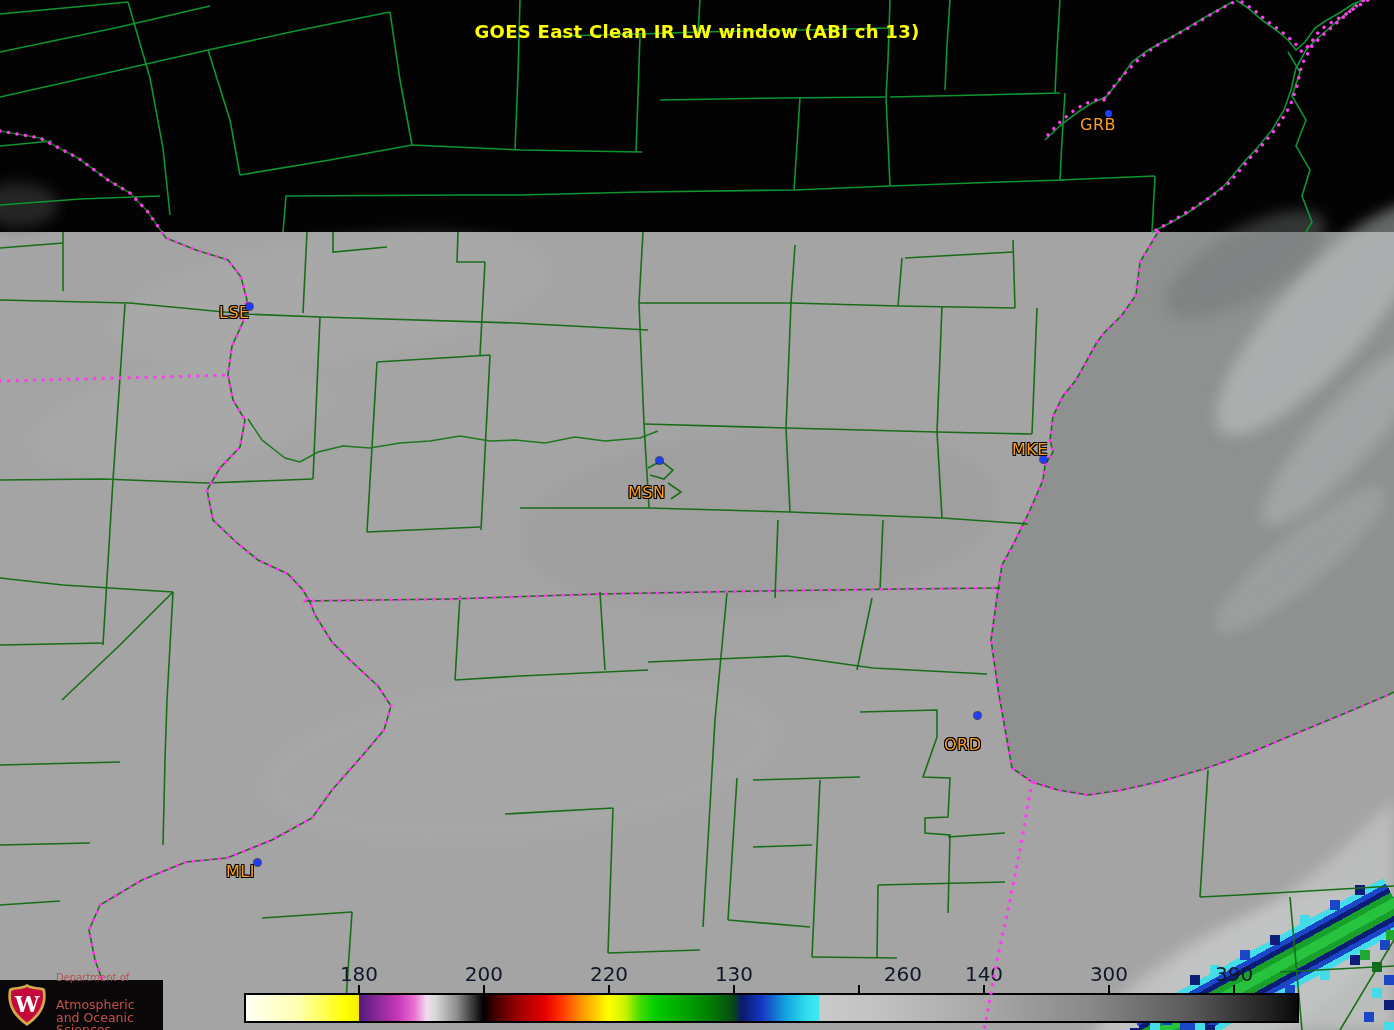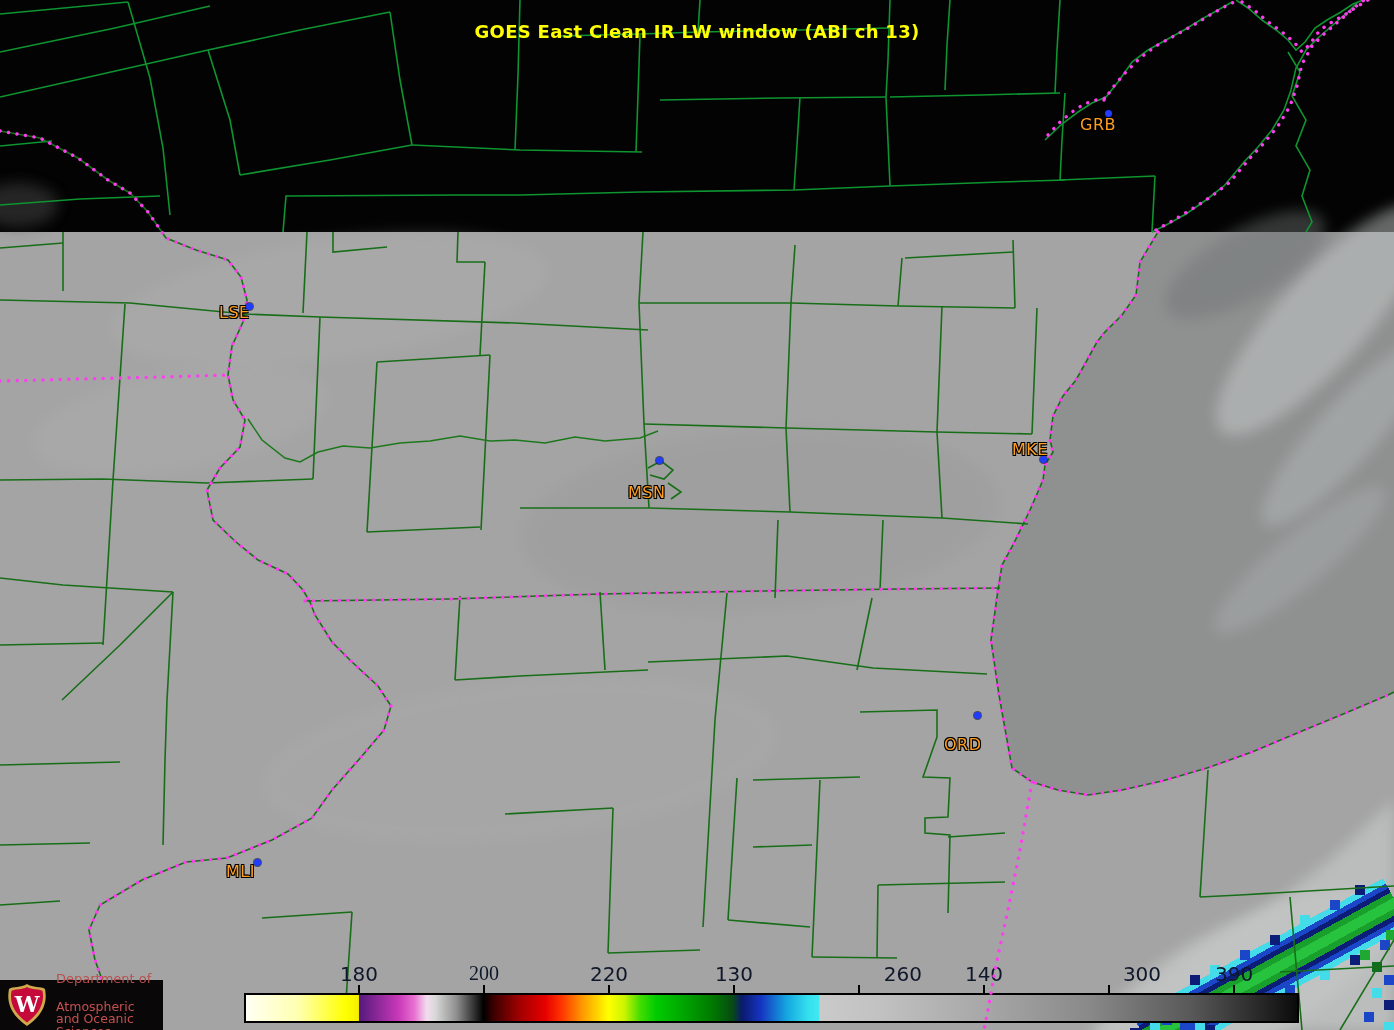--- a/index.html
+++ b/index.html
@@ -18,21 +18,21 @@
     text-shadow:-1px -1px 0 #000,1px -1px 0 #000,-1px 1px 0 #000,1px 1px 0 #000,0 1px 0 #000,0 -1px 0 #000;
     letter-spacing:.5px;
   }
   .station-dot{position:absolute;width:7px;height:7px;border-radius:50%;background:#1f3cff;box-shadow:0 0 0 1px rgba(0,0,40,.55);}
   #colorbar{position:absolute;border:2px solid #000;}
   .cb-tick{position:absolute;width:2px;height:8px;background:#000;}
   .cb-label{position:absolute;color:#0f172a;font-size:20px;transform:translateX(-50%);white-space:nowrap;}
   #logo{position:absolute;left:0;top:980px;width:163px;height:50px;background:#0a0709;display:flex;align-items:center;}
   #crest{position:relative;width:42px;height:44px;margin-left:6px;flex:0 0 auto;}
   #logo-text{margin-left:8px;color:#c5504e;line-height:1;}
-  #logo-dept{font-size:13px;margin-bottom:16px;color:#b8504e;}
+  #logo-dept{font-size:10px;margin-bottom:16px;color:#b8504e;}
   #logo-line1,#logo-line2{font-size:12.5px;font-weight:500;}
 </style>
 </head>
 <body>
 
 <div id="stage">
 
   <div id="space-region"></div>
 
   <svg id="base-svg" width="1394" height="1030">
@@ -189,31 +189,31 @@
       <polyline points="0,131 40,138 78,158 108,180 130,193 148,212 166,238 196,250 228,260 241,277 247,300 243,322 232,346 228,375 233,400 245,420 240,447 220,468 207,490 213,520 236,542 258,560 288,574 303,590 310,602 315,615 332,642 352,662 378,686 391,706 384,730 362,756 332,790 312,818 272,840 227,858 186,862 142,880 100,905 89,930 95,960 104,985 108,1008 104,1030" fill="none" stroke="#186e18" stroke-width="1.6"></polyline>
       <polyline points="305,601 450,599 600,594 760,591 900,589 1000,588" fill="none" stroke="#186e18" stroke-width="1.6"></polyline>
       <polyline points="1158,232 1140,262 1136,295 1122,315 1104,333 1097,342 1086,362 1076,380 1063,396 1053,416 1050,440 1053,452 1045,465 1043,480 1030,510 1013,545 1002,565 998,590 991,640 999,695 1012,768 1032,782 1058,790 1088,795 1122,790 1162,781 1207,768 1252,752 1302,731 1348,712 1388,695 1394,692" fill="none" stroke="#186e18" stroke-width="1.6"></polyline>
     </svg>
 
   <div id="colorbar" style="left: 244px; top: 993px; width: 1051px; height: 26px; background: linear-gradient(to right, rgb(255, 255, 244) 0%, rgb(255, 255, 176) 5%, rgb(255, 255, 0) 9.5%, rgb(245, 239, 0) 10.7%, rgb(85, 26, 124) 10.8%, rgb(138, 40, 152) 12.5%, rgb(200, 56, 184) 14.5%, rgb(232, 111, 208) 16%, rgb(242, 220, 238) 17.2%, rgb(216, 216, 216) 18%, rgb(144, 144, 144) 20%, rgb(0, 0, 0) 22.6%, rgb(58, 0, 0) 23.5%, rgb(160, 0, 0) 26%, rgb(232, 0, 0) 28.5%, rgb(255, 51, 0) 30%, rgb(255, 153, 0) 32%, rgb(255, 255, 0) 34.5%, rgb(204, 244, 0) 36%, rgb(68, 221, 0) 37.5%, rgb(0, 204, 0) 39%, rgb(0, 160, 0) 42%, rgb(0, 119, 0) 44.5%, rgb(7, 74, 20) 46.3%, rgb(10, 26, 110) 47.2%, rgb(21, 53, 192) 49%, rgb(21, 168, 224) 51.5%, rgb(53, 224, 238) 53.5%, rgb(64, 232, 240) 54.5%, rgb(202, 202, 202) 54.6%, rgb(194, 194, 194) 60%, rgb(168, 168, 168) 70%, rgb(138, 138, 138) 80%, rgb(88, 88, 88) 90%, rgb(36, 36, 36) 97%, rgb(10, 10, 10) 100%);"></div>
   <div id="cb-annotations">
       <div class="cb-tick" style="left: 357.983px; top: 985px;"></div>
       <div class="cb-label" style="left: 358.983px; top: 962px;">180</div>
       <div class="cb-tick" style="left: 482.946px; top: 985px;"></div>
-      <div class="cb-label" style="left: 483.946px; top: 962px; font-family: Liberation Serif, serif;">200</div>
+      <div class="cb-label" style="left: 483.946px; top: 962px;">200</div>
       <div class="cb-tick" style="left: 608.015px; top: 985px;"></div>
       <div class="cb-label" style="left: 609.015px; top: 962px;">220</div>
       <div class="cb-tick" style="left: 732.979px; top: 985px;"></div>
       <div class="cb-label" style="left: 733.979px; top: 962px;">130</div>
       <div class="cb-tick" style="left: 857.943px; top: 985px;"></div>
       <div class="cb-label" style="left: 858.943px; top: 962px; margin-left: 44px;">260</div>
       <div class="cb-tick" style="left: 983.012px; top: 985px;"></div>
       <div class="cb-label" style="left: 984.012px; top: 962px;">140</div>
       <div class="cb-tick" style="left: 1107.98px; top: 985px;"></div>
-      <div class="cb-label" style="left: 1108.98px; top: 962px; margin-left: 33px;">300</div>
+      <div class="cb-label" style="left: 1108.98px; top: 962px;">300</div>
       <div class="cb-tick" style="left: 1233.05px; top: 985px;"></div>
       <div class="cb-label" style="left: 1234.05px; top: 962px;">390</div>
     </div>
 
   <svg id="overlay-svg" width="1394" height="1030">
       <polyline points="0,131 40,138 78,158 108,180 130,193 148,212 166,238 196,250 228,260 241,277 247,300 243,322 232,346 228,375 233,400 245,420 240,447 220,468 207,490 213,520 236,542 258,560 288,574 303,590 310,602 315,615 332,642 352,662 378,686 391,706 384,730 362,756 332,790 312,818 272,840 227,858 186,862 142,880 100,905 89,930 95,960 104,985 108,1008 104,1030" fill="none" stroke="#ff3df0" stroke-width="3.4" stroke-linecap="round" stroke-dasharray="0.1 8.5"></polyline>
       <polyline points="0,381 80,379 160,377 227,375" fill="none" stroke="#ff3df0" stroke-width="3.4" stroke-linecap="round" stroke-dasharray="0.1 8.5"></polyline>
       <polyline points="305,601 450,599 600,594 760,591 900,589 1000,588" fill="none" stroke="#ff3df0" stroke-width="3.4" stroke-linecap="round" stroke-dasharray="0.1 8.5"></polyline>
       <polyline points="1158,232 1140,262 1136,295 1122,315 1104,333 1097,342 1086,362 1076,380 1063,396 1053,416 1050,440 1053,452 1045,465 1043,480 1030,510 1013,545 1002,565 998,590 991,640 999,695 1012,768 1032,782 1058,790 1088,795 1122,790 1162,781 1207,768 1252,752 1302,731 1348,712 1388,695 1394,692" fill="none" stroke="#ff3df0" stroke-width="3.4" stroke-linecap="round" stroke-dasharray="0.1 8.5"></polyline>
       <polyline points="1032,782 1020,850 1008,910 996,965 988,1010 984,1030" fill="none" stroke="#ff3df0" stroke-width="3.4" stroke-linecap="round" stroke-dasharray="0.1 8.5"></polyline>

